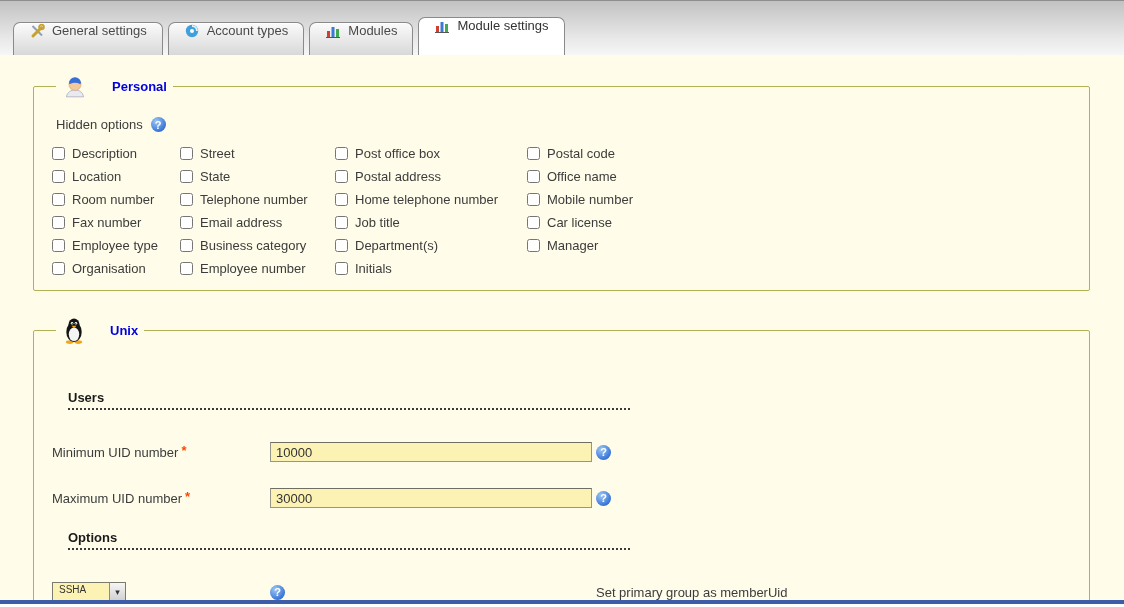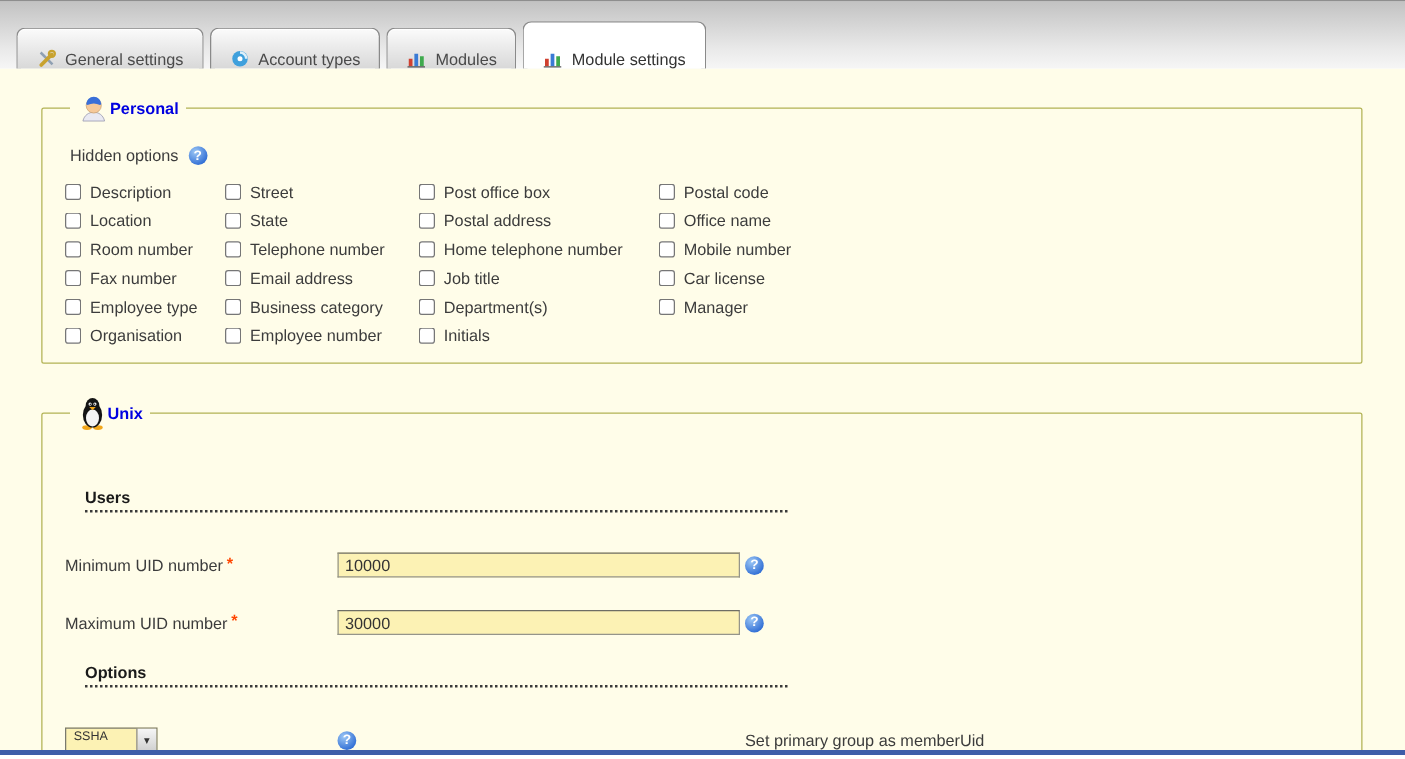--- a/index.html
+++ b/index.html
@@ -7,21 +7,21 @@
   .page { width:1124px; height:607px; display:flex; flex-direction:column; overflow:hidden; }
 
   
   .tabbar {
     flex:0 0 55px; height:55px;
     background:linear-gradient(to bottom,#c2c2c2 0%,#e9e9e9 70%,#f6f6f6 100%);
     border-top:1px solid #8e8e8e;
     display:flex; align-items:flex-end; padding-left:13px;
   }
   .tab {
-    display:inline-flex; align-items:flex-end; gap:7px;
+    display:inline-flex; align-items:flex-start; gap:7px;
     height:33px; padding:0 15px; margin-right:5px;
     background:linear-gradient(to bottom,#fbfbfb,#d8d8d8);
     border:1px solid #8a8a8a; border-bottom:none;
     border-radius:7px 7px 0 0;
     font-size:13px; color:#4a4a4a; cursor:pointer;
     box-shadow:inset 0 1px 0 rgba(255,255,255,.85);
     white-space:nowrap;
   }
   .tab.active { height:38px; background:#ffffff; color:#333; box-shadow:none; }
   .ticon { width:16px; height:16px; display:inline-flex; }
@@ -29,21 +29,21 @@
   
   .content { flex:1 1 auto; background:#fffde9; overflow:hidden; }
   .footer-bar { flex:0 0 4px; background:#3d5da8; }
   .footer-gap { flex:0 0 3px; background:#ffffff; }
 
   fieldset.fs {
     margin:18px 34px 0 33px; border:1px solid #b2b254; border-radius:2px;
     padding:6px 16px 12px 16px;
   }
   fieldset.fs-unix { margin-top:26px; }
-  legend.fs-legend { display:flex; align-items:center; gap:0; margin-left:6px; padding:0 6px; }
+  legend.fs-legend { display:flex; align-items:center; gap:24px; margin-left:6px; padding:0 6px; }
   .ltext { color:#0000e0; font-weight:bold; font-size:13px; }
   .licon { display:inline-flex; }
 
   .hidden-row { margin:12px 0 12px 6px; display:flex; align-items:center; gap:8px; font-size:13px; color:#3c3c3c; }
 
   .cb-grid { display:grid; grid-template-columns:128px 155px 192px 180px; row-gap:4px; margin-left:2px; }
   .cb { display:flex; align-items:center; gap:7px; font-size:13px; color:#3c3c3c; height:19px; cursor:pointer; }
   .cb input { width:13px; height:13px; margin:0; cursor:pointer; }
 
   .sect {

